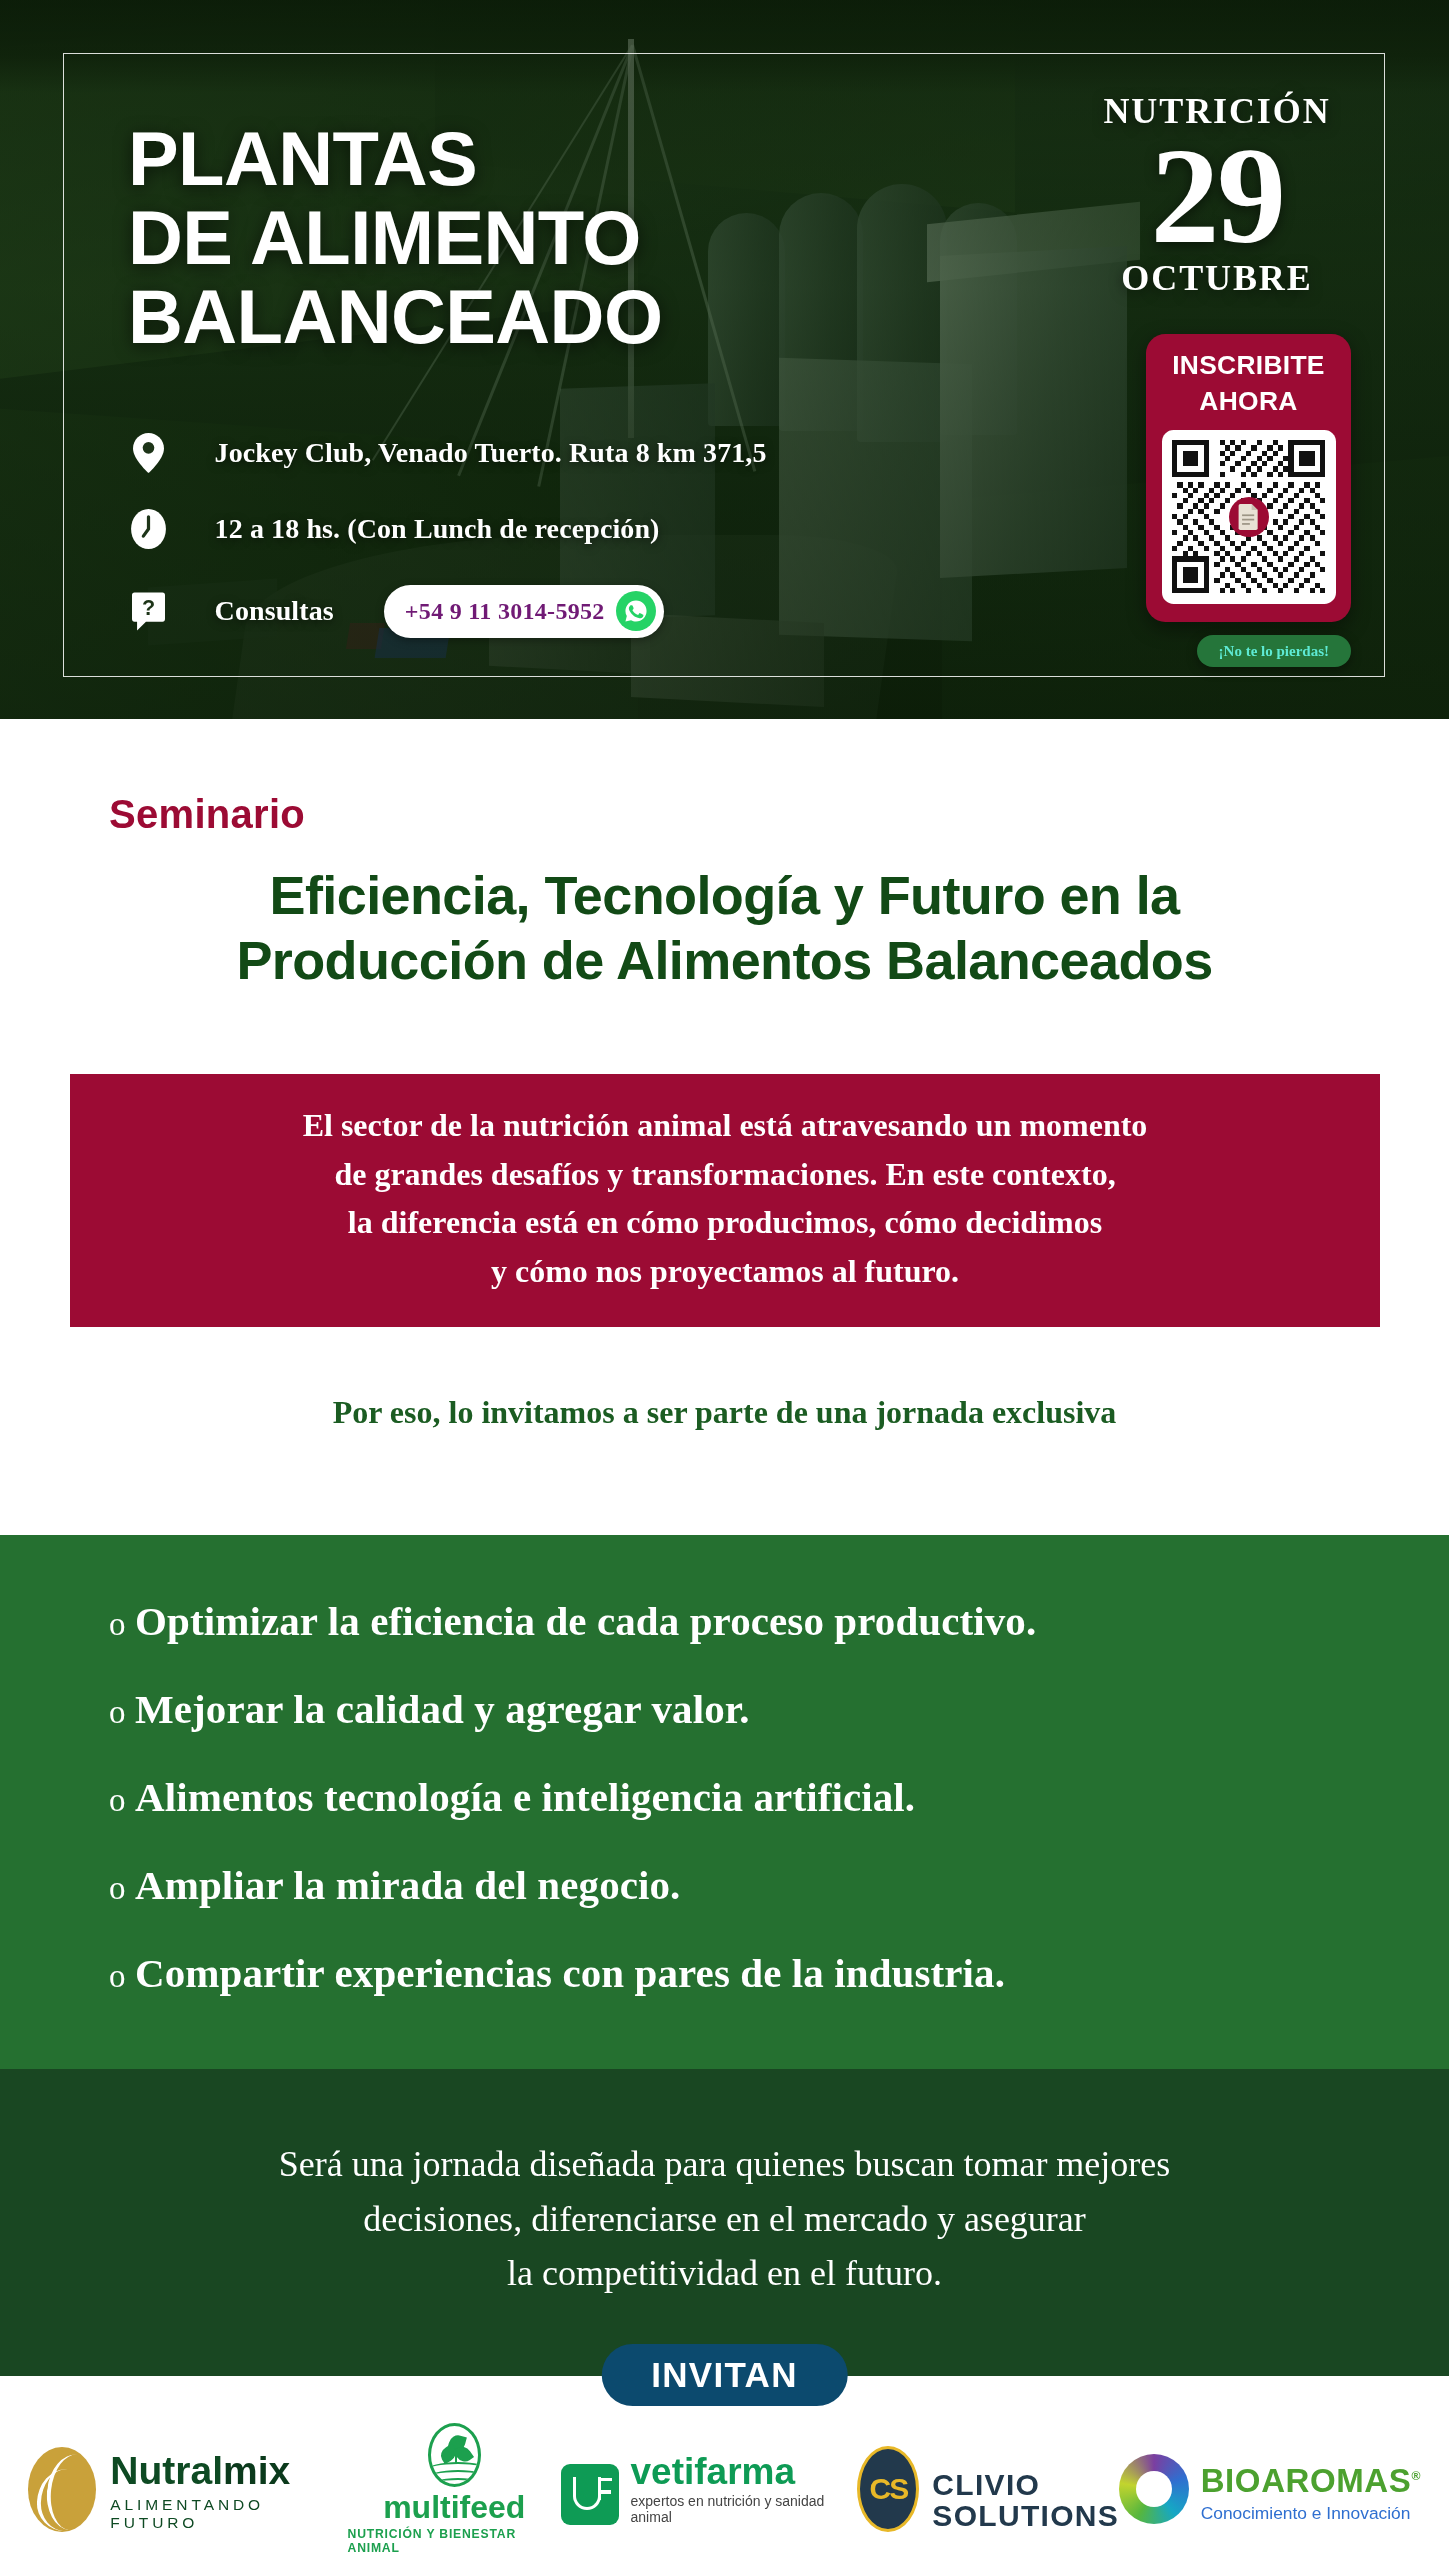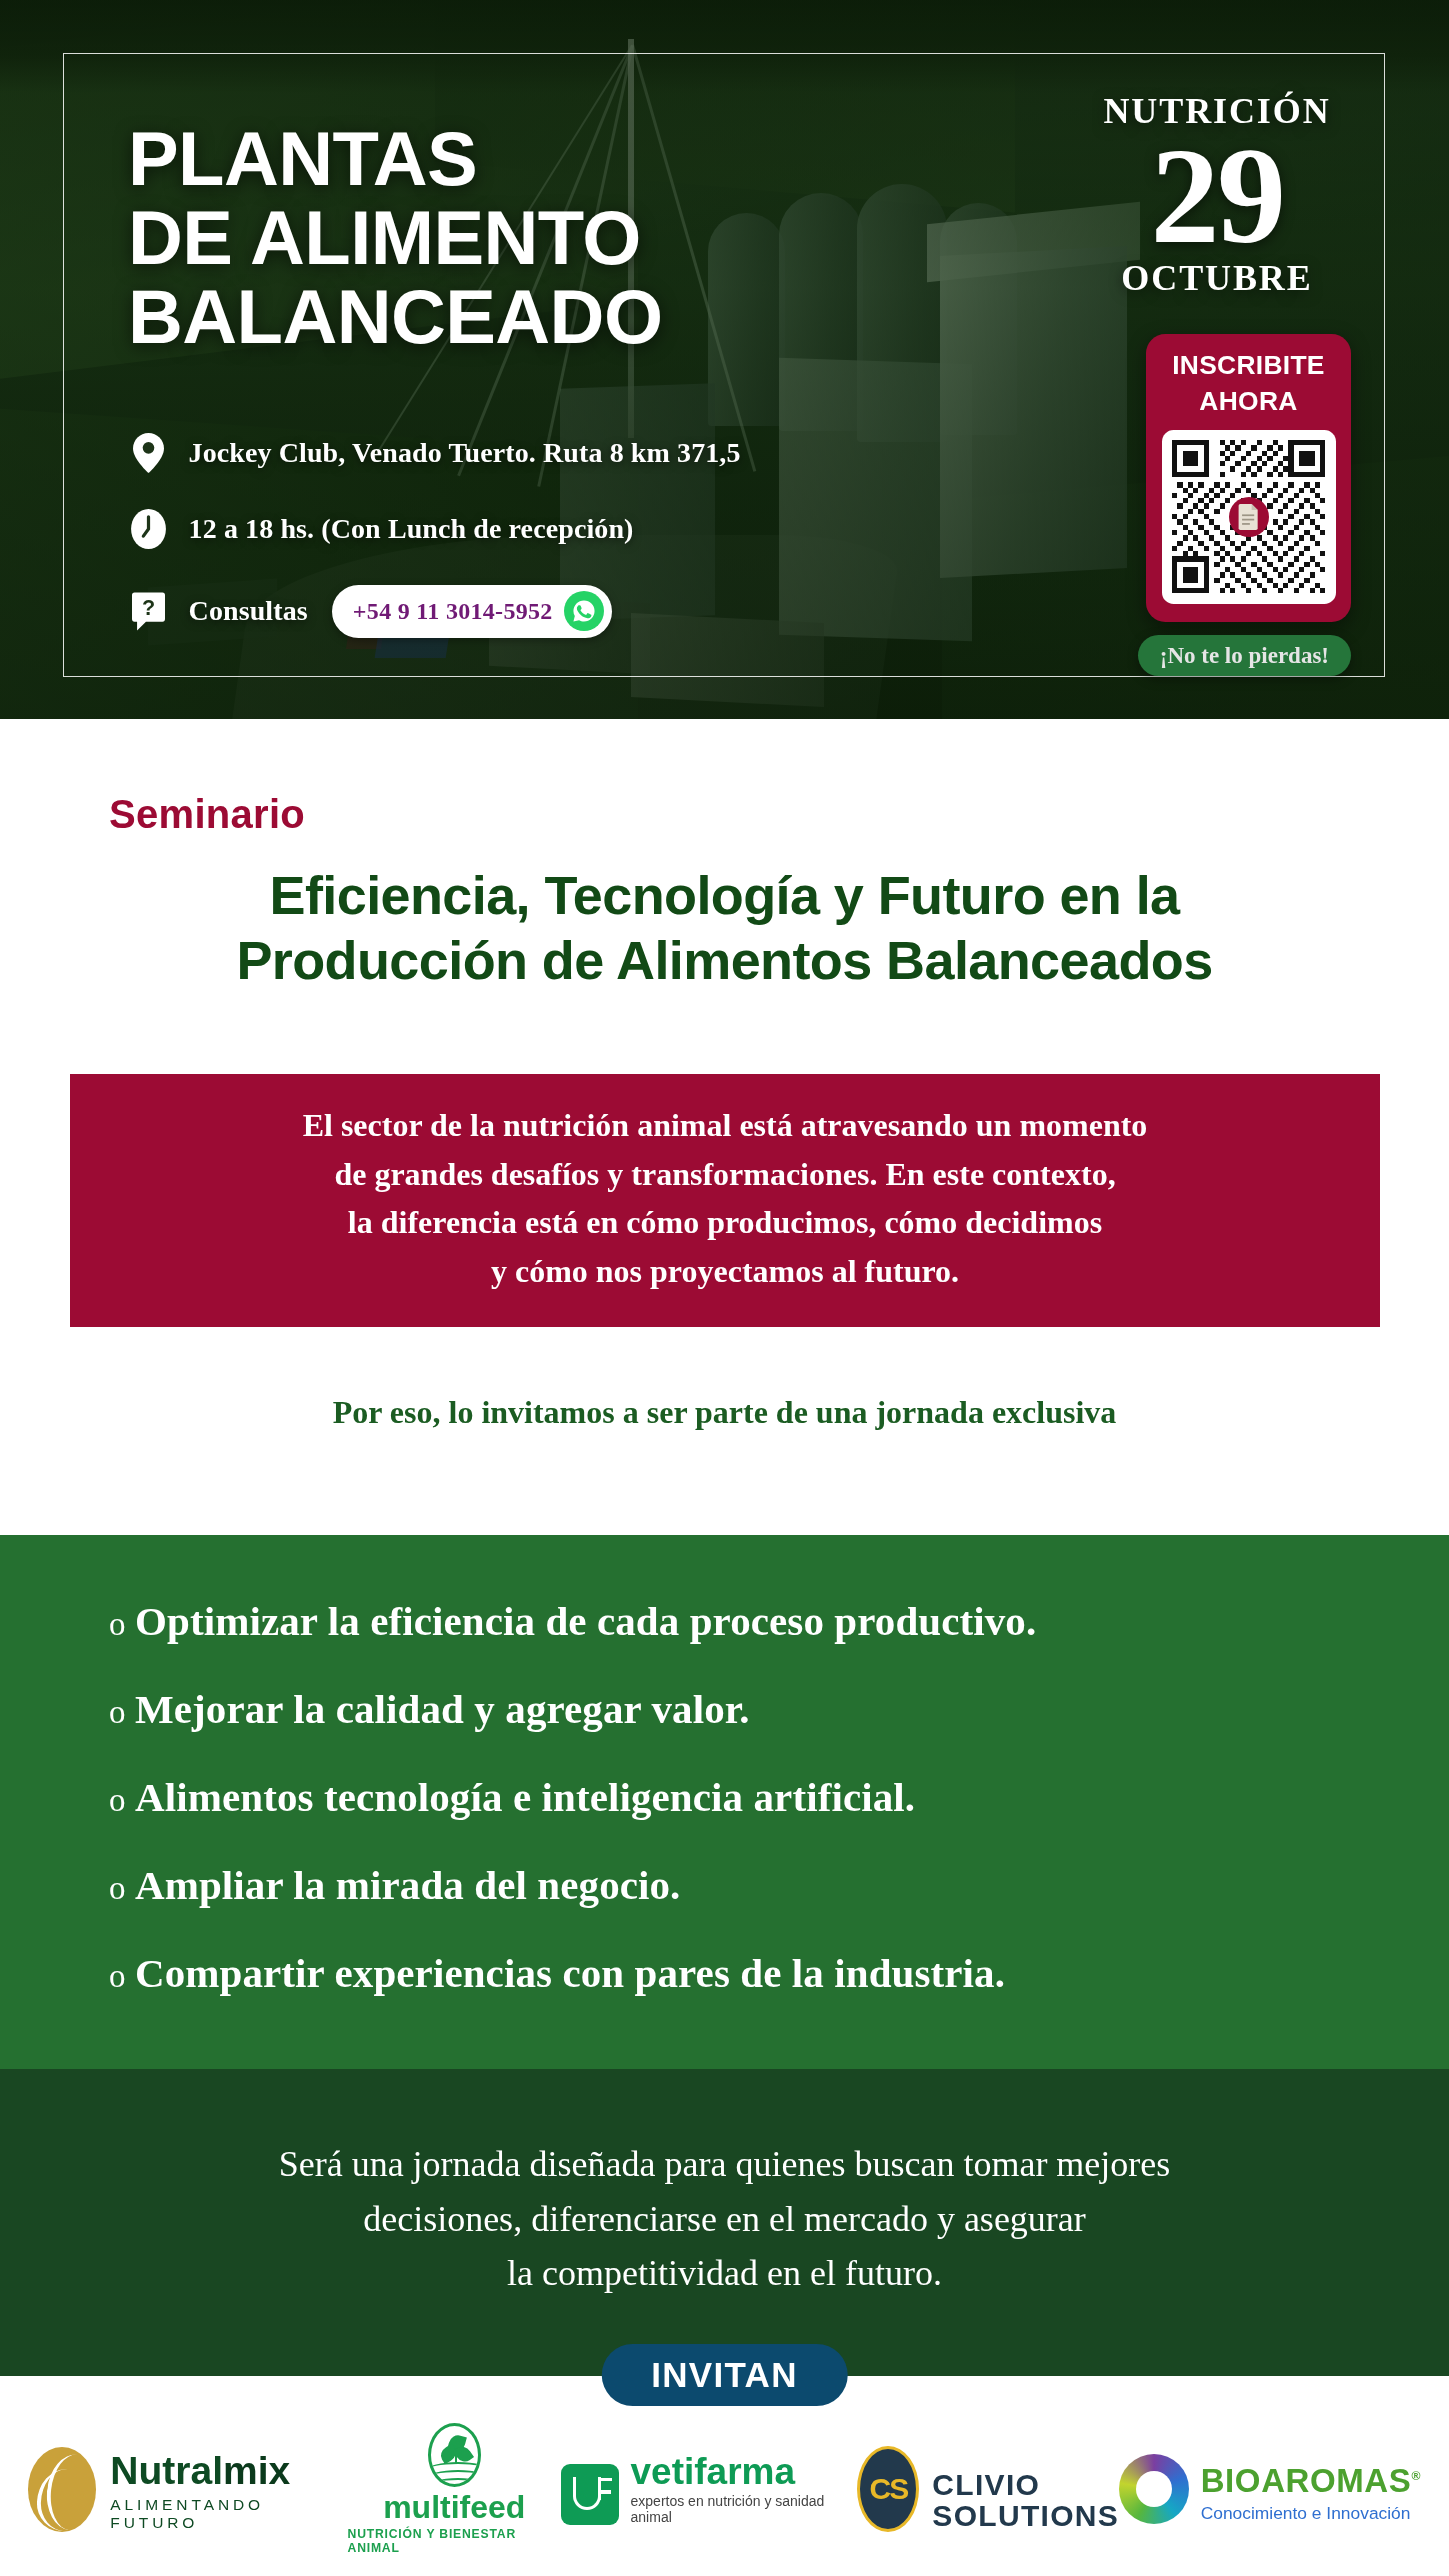--- a/index.html
+++ b/index.html
@@ -110,21 +110,21 @@
 
   .hero-title {
     position:absolute; left:128px; top:119px;
     color:#ffffff; font-weight:900; font-size:76px; line-height:1.04;
     letter-spacing:-0.6px; text-transform:uppercase;
     text-shadow:0 3.2px 16.7px rgba(0,0,0,.6);
   }
   .hero-title div { white-space:nowrap; }
 
   .info-list { position:absolute; left:128px; top:433px; }
-  .info-row { display:flex; align-items:center; margin-bottom:36px; }
+  .info-row { display:flex; align-items:center; margin-bottom:36px;gap:26px; }
   .info-ico {
     width:40px; min-width:40px; height:40px; margin-right:20.6px;
     display:flex; align-items:center; justify-content:center;
   }
   .info-ico svg { display:block; }
   .info-txt {
     color:#fff; font-family:"Liberation Serif", serif; font-weight:700;
     font-size:28px; letter-spacing:0.1px; white-space:nowrap;
     text-shadow:0 1.9px 9px rgba(0,0,0,.55);
   }
@@ -176,23 +176,23 @@
     position:relative;
   }
   .qr-img { width:100%; display:block; }
   .qr-center {
     position:absolute; left:50%; top:50%; transform:translate(-50%,-50%);
     width:40px; height:40px; border-radius:50%; background:#9C0B34;
     display:flex; align-items:center; justify-content:center;
   }
   .badge-miss {
     position:absolute; right:98px; top:635px;
-    background:#25753A; color:#e5e5e5; border-radius:26px;
+    background:#25753A; color:#5eead4; border-radius:26px;
     padding:7.7px 22px; font-family:"Liberation Serif", serif;
-    font-weight:700; font-size:23px; white-space:nowrap;
+    font-weight:700; font-size:15px; white-space:nowrap;
     box-shadow:0 3.2px 10.3px rgba(0,0,0,.35);
   }
 
   
   .mid {
     position:absolute; left:0; top:719px; width:1449px; height:835px;
     background:#ffffff;
   }
   .kicker {
     margin:73px 0 0 109px; color:#9C0B34;

